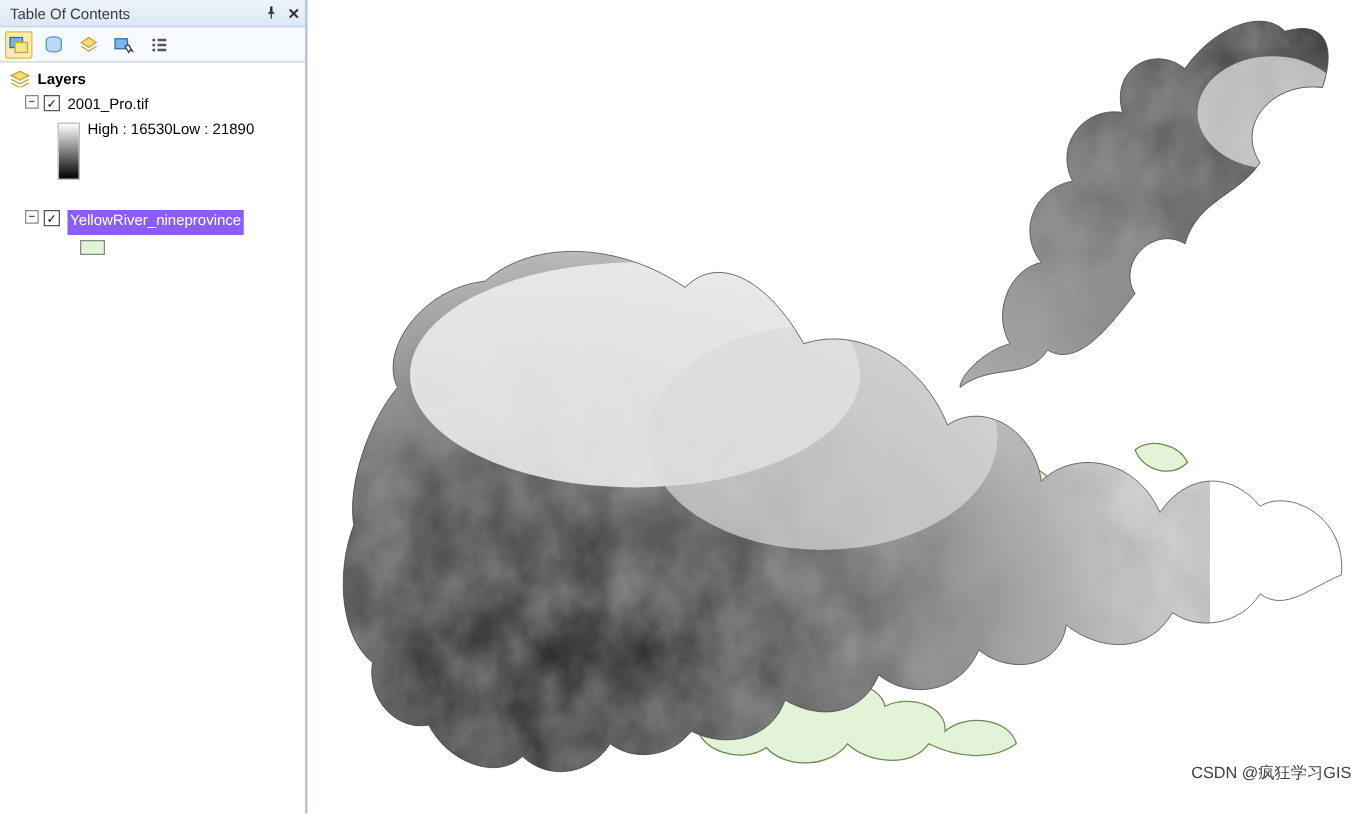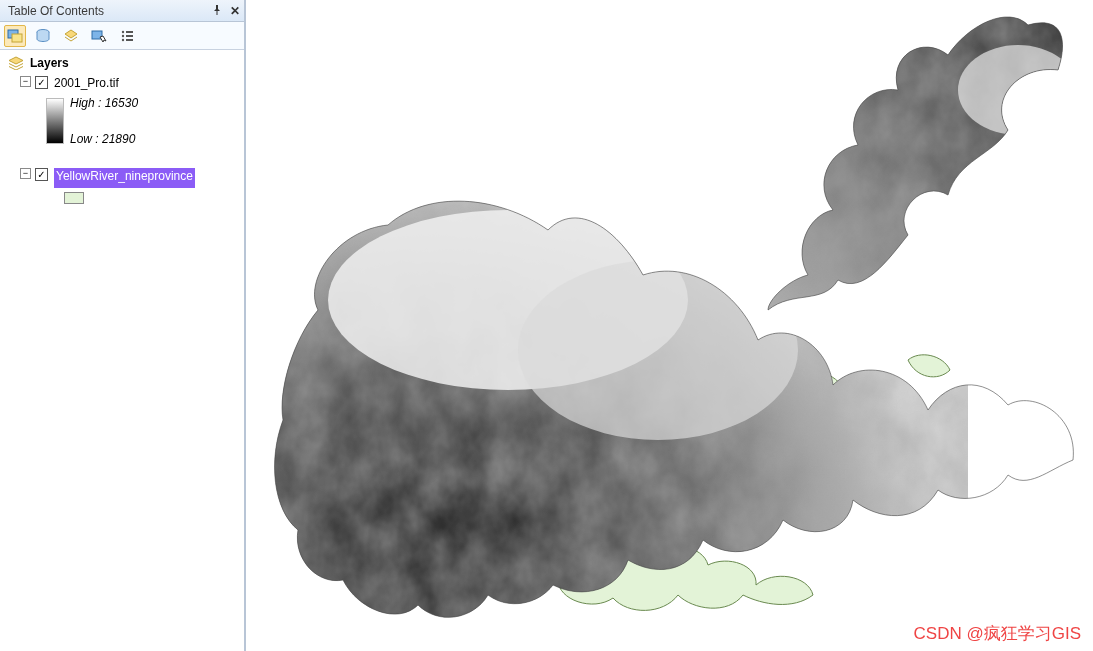--- a/index.html
+++ b/index.html
@@ -92,40 +92,40 @@
       color: #fff;
       padding: 1px 2px;
     }
     .raster-gradient {
       width: 18px; height: 46px;
       background: linear-gradient(#fff,#000);
       border: 1px solid #bbb;
       margin: 2px 0 2px 42px;
     }
     .raster-block { display: flex; }
-    .raster-labels { display: flex; flex-direction: column; justify-content: space-between; margin-left: 6px; font-style: italic; }
+    .raster-labels { display: flex; flex-direction: row; justify-content: space-between; margin-left: 6px; }
     .vector-swatch {
       width: 20px; height: 12px;
       background: #e3f3d7;
       border: 1px solid #888;
       margin-left: 60px;
       margin-top: 4px;
     }
     .map-canvas {
       position: absolute;
       left: 248px; top: 0;
       width: 845px; height: 651px;
       background: #fff;
     }
     .map-svg { width: 100%; height: 100%; }
     .watermark {
       position: absolute;
-      right: 12px; bottom: 6px;
-      color: #ef4444;
-      font-size: 17px;
+      right: 12px; bottom: 24px;
+      color: #404040;
+      font-size: 13px;
       pointer-events: none;
     }
     .value-label { margin-left: 60px; }
   </style>
 </head>
 <body>
 
 <div class="toc-panel">
   <div class="toc-titlebar">
     <span class="toc-title">Table Of Contents</span>

